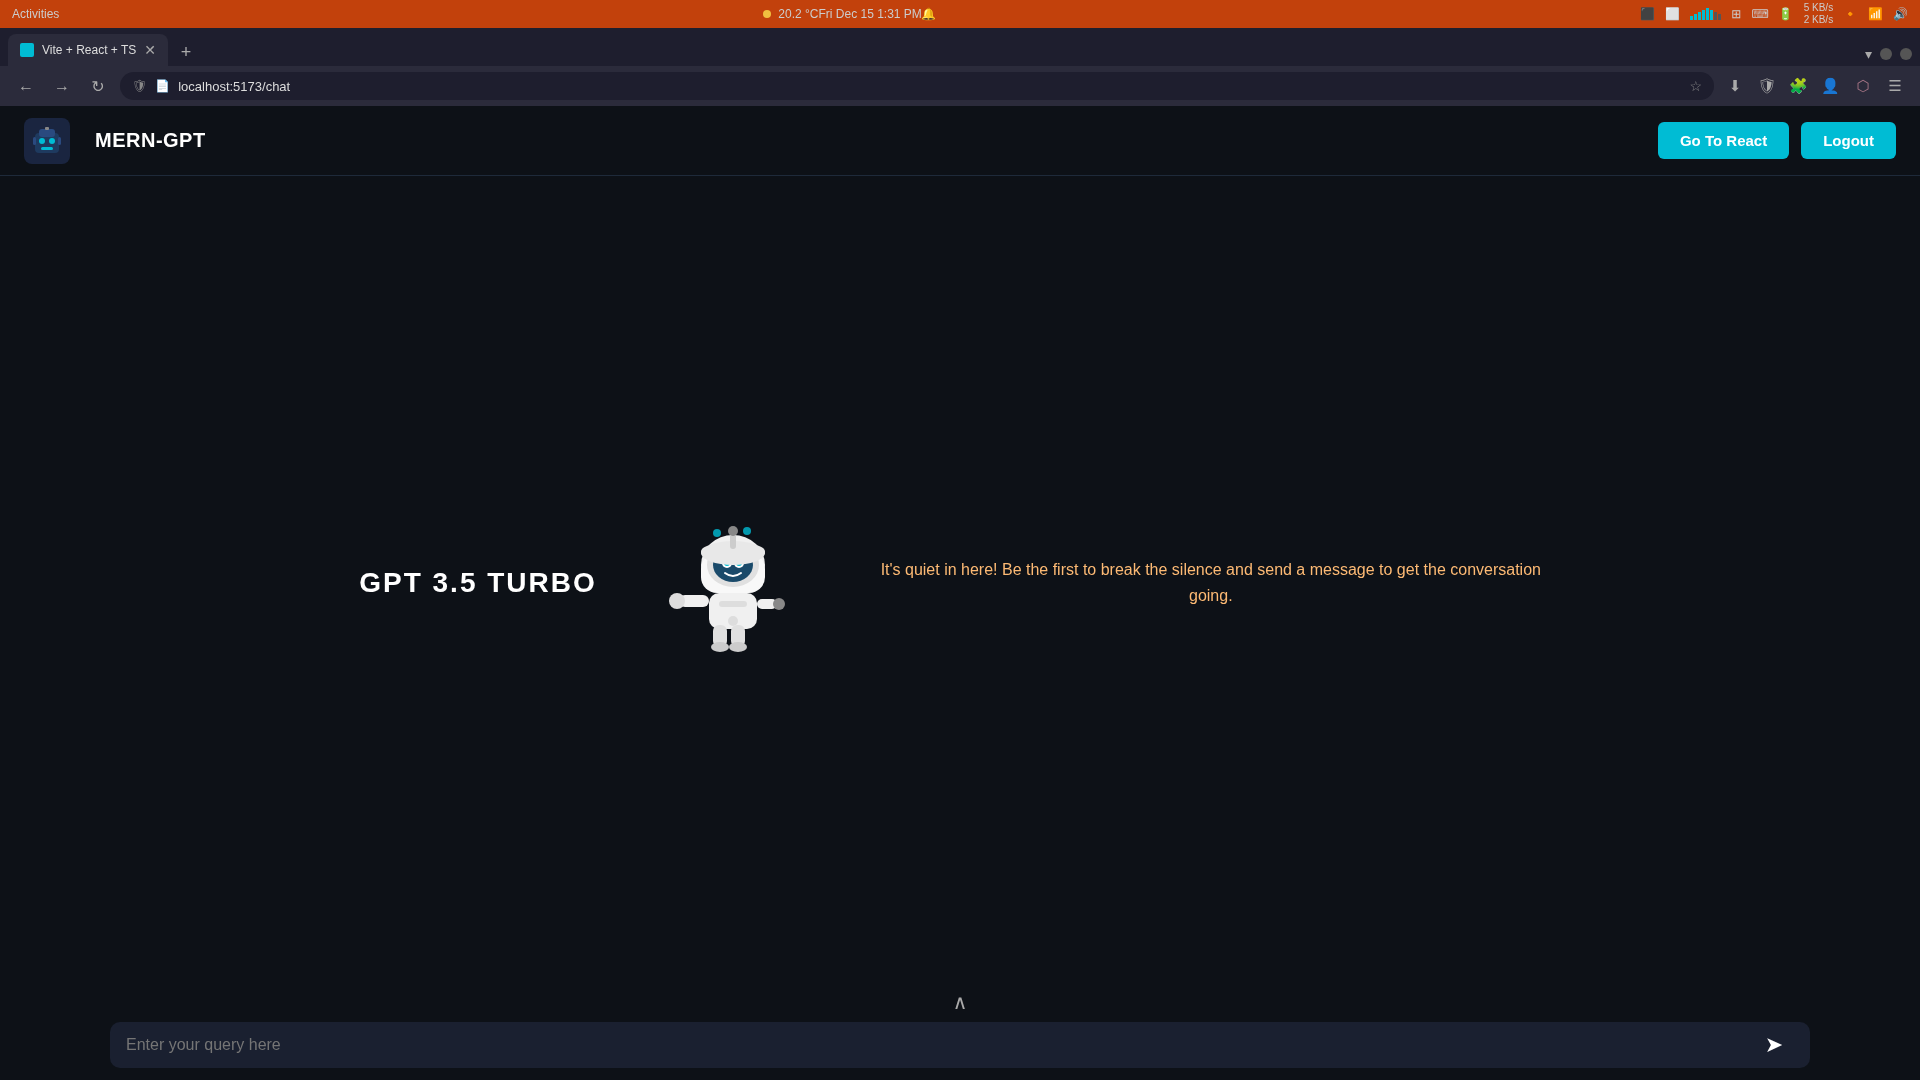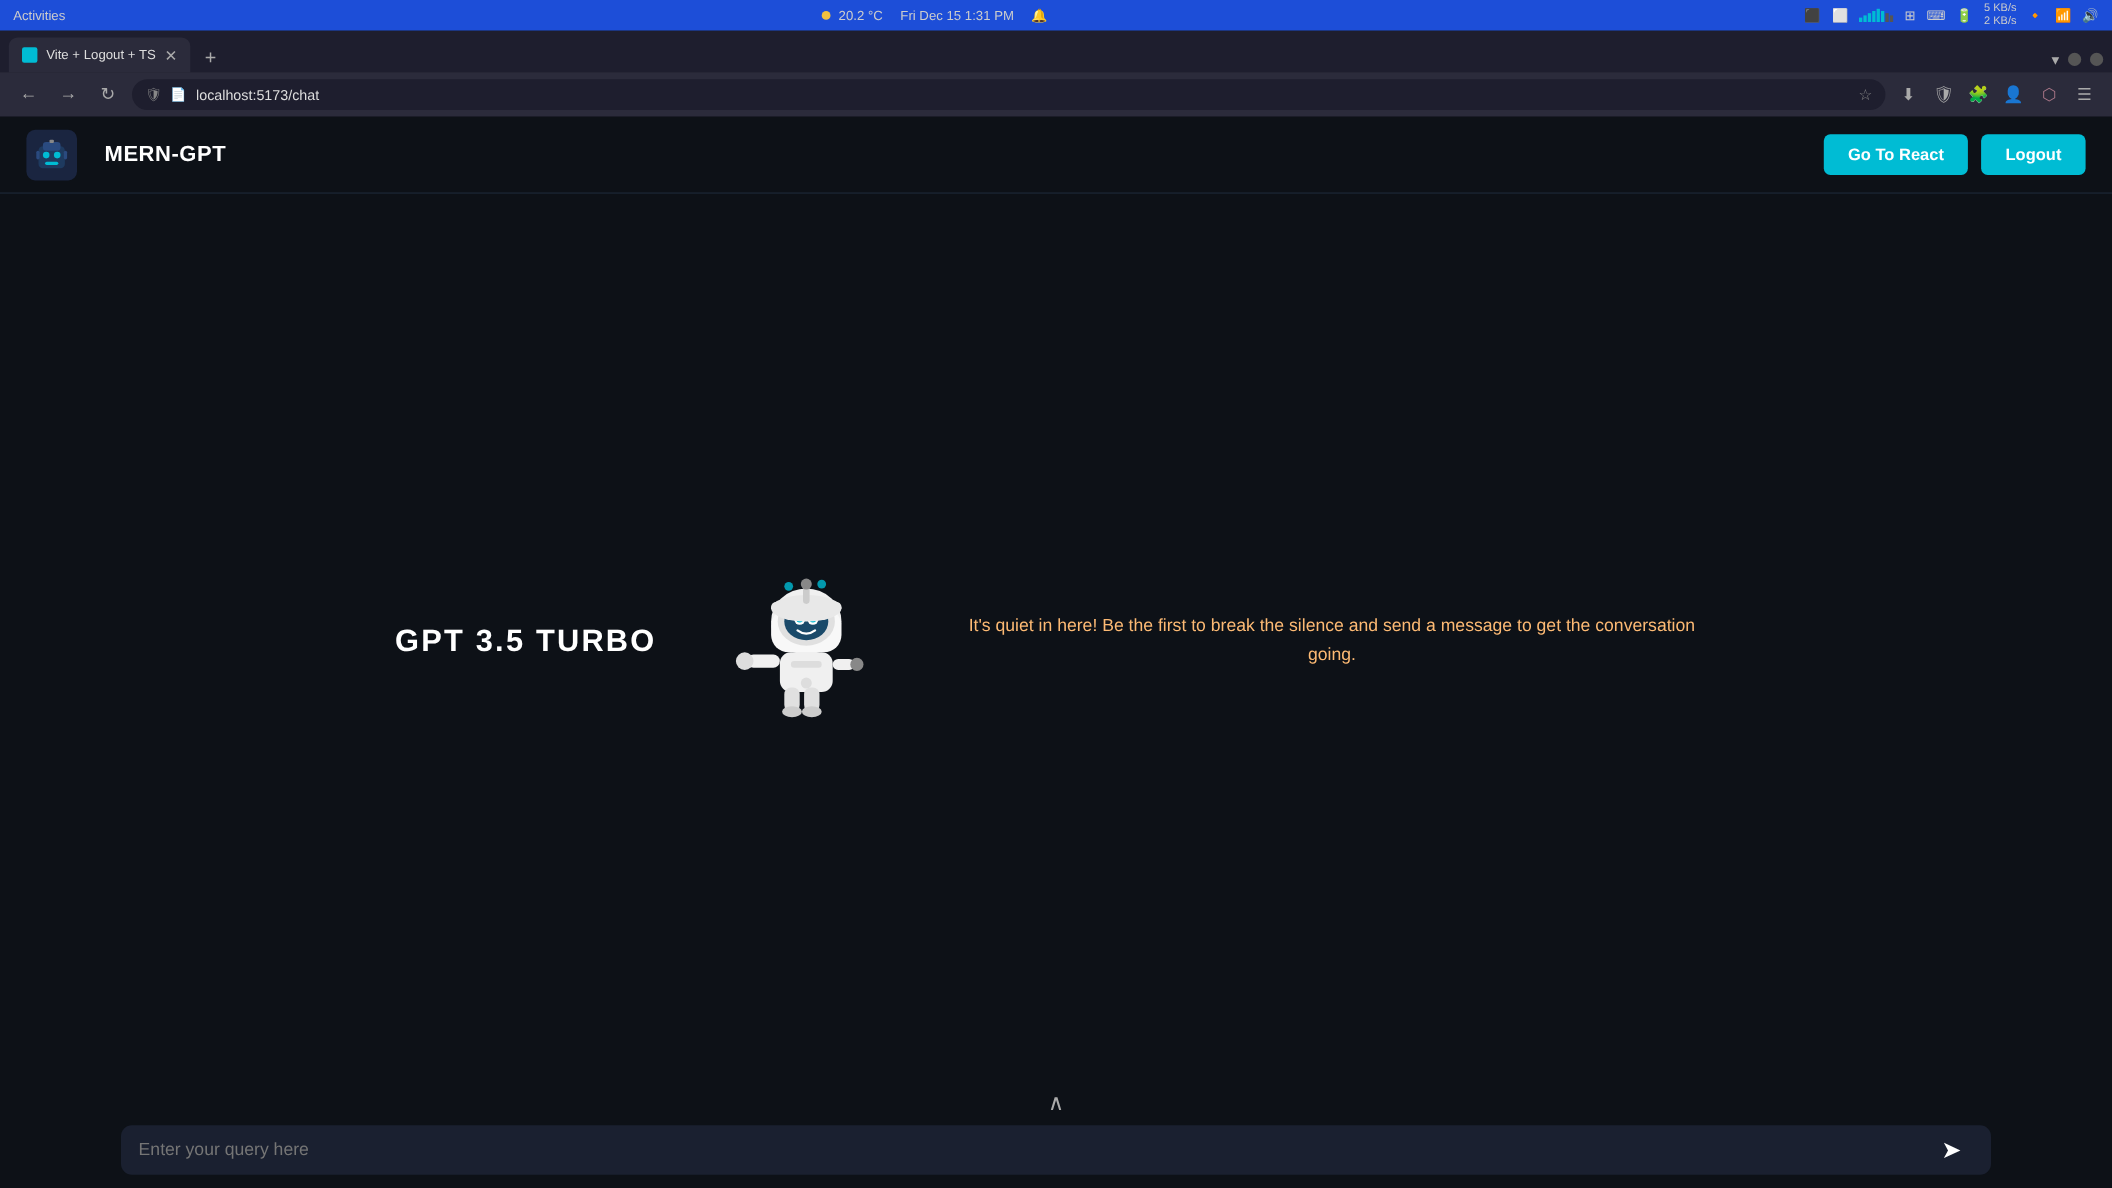--- a/index.html
+++ b/index.html
@@ -8,30 +8,30 @@
       height: 1080px;
       background: #0d1117;
       font-family: 'Segoe UI', Arial, sans-serif;
       overflow: hidden;
       color: #fff;
     }
 
     
     .system-bar {
       height: 28px;
-      background: #1d4ed8;
+      background: #c2410c;
       display: flex;
       align-items: center;
       justify-content: space-between;
       padding: 0 12px;
       font-size: 12px;
       color: #ccc;
     }
     .system-bar-left { display: flex; align-items: center; gap: 8px; }
-    .system-bar-center { display: flex; align-items: flex-start; gap: 16px; }
+    .system-bar-center { display: flex; align-items: flex-start; }
     .system-bar-right { display: flex; align-items: center; gap: 10px; }
     .weather-dot {
       width: 8px; height: 8px;
       background: #f0c040;
       border-radius: 50%;
       display: inline-block;
       margin-right: 4px;
     }
     .network-bars { display: flex; align-items: flex-end; gap: 1px; }
     .network-bars span {
@@ -316,21 +316,21 @@
     <span>📶</span>
     <span>🔊</span>
   </div>
 </div>
 
 <div class="browser-chrome">
 
   <div class="tab-bar">
     <div class="tab">
       <div class="tab-favicon"></div>
-      <span class="tab-label">Vite + Logout + TS</span>
+      <span class="tab-label">Vite + React + TS</span>
       <span class="tab-close">✕</span>
     </div>
     <div class="tab-new">+</div>
     <div class="tab-controls">
       <span>▾</span>
       <span style="width:12px;height:12px;border-radius:50%;background:#555;display:inline-block;"></span>
       <span style="width:12px;height:12px;border-radius:50%;background:#555;display:inline-block;"></span>
     </div>
   </div>
 

